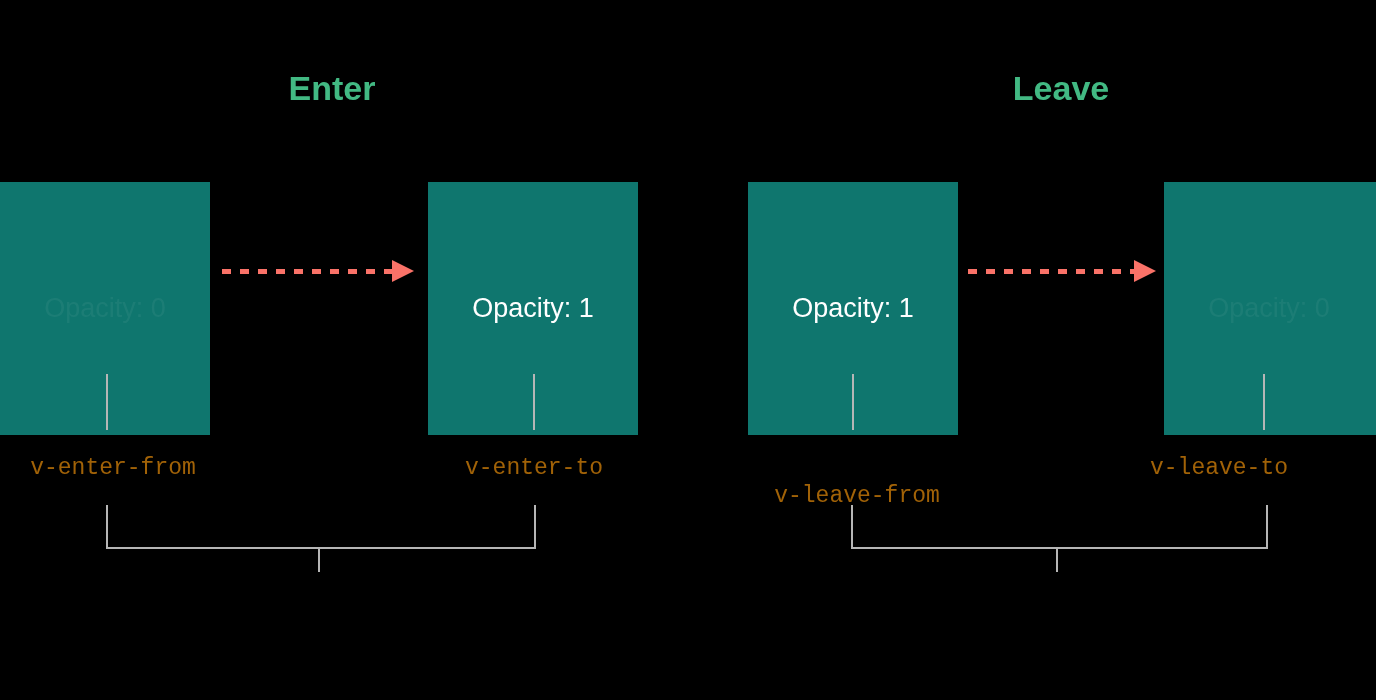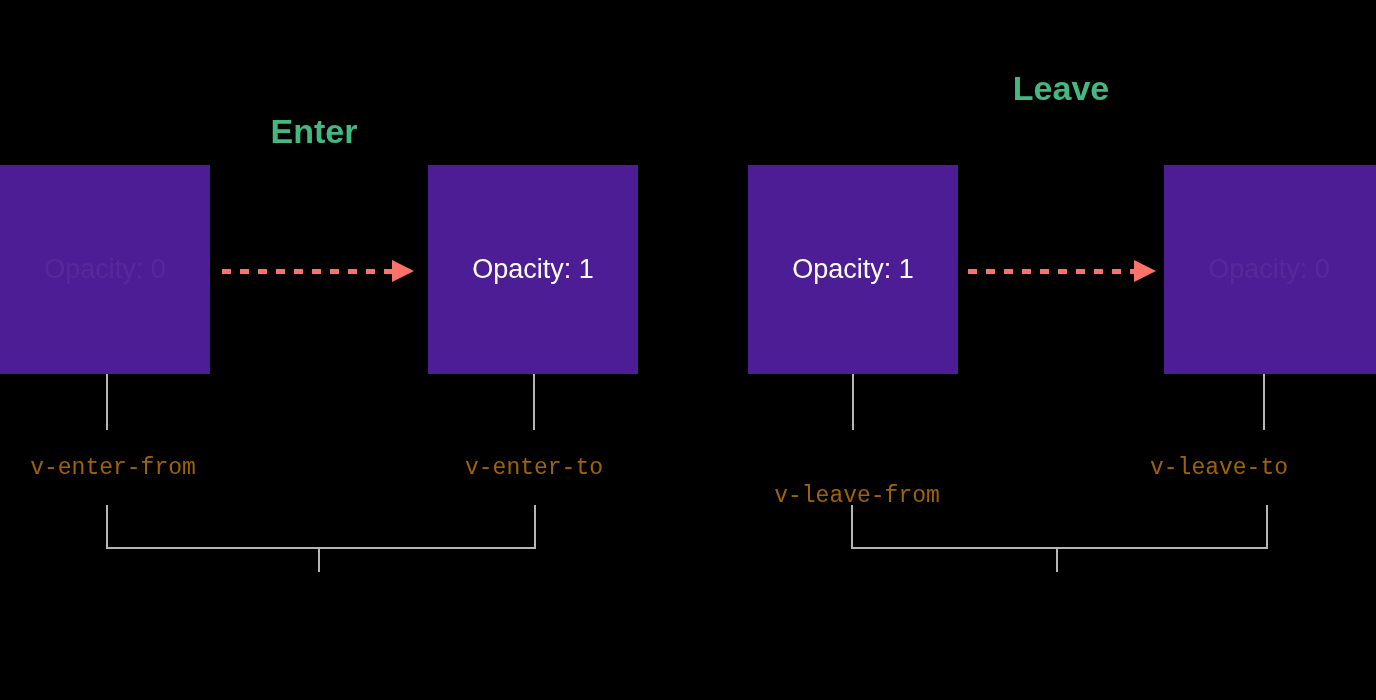--- a/index.html
+++ b/index.html
@@ -20,29 +20,29 @@
   .section-title {
     position: absolute;
     font-family: "Liberation Sans", sans-serif;
     font-weight: bold;
     font-size: 34px;
     line-height: 34px;
     color: #42b983;
     white-space: nowrap;
     transform: translateX(-50%);
   }
-  #title-enter { left: 314px; top: 71px; margin-top: 43px; }
+  #title-enter { left: 332px; top: 71px; }
   #title-leave { left: 1061px; top: 71px; }
 
   
   .state-box {
     position: absolute;
-    top: 165px;
-    height: 209px;
-    background: #4c1d95;
+    top: 182px;
+    height: 253px;
+    background: #0f766e;
     display: flex;
     align-items: center;
     justify-content: center;
   }
   .box-label {
     font-family: "Liberation Sans", sans-serif;
     font-size: 27px;
     line-height: 27px;
     white-space: nowrap;
   }

